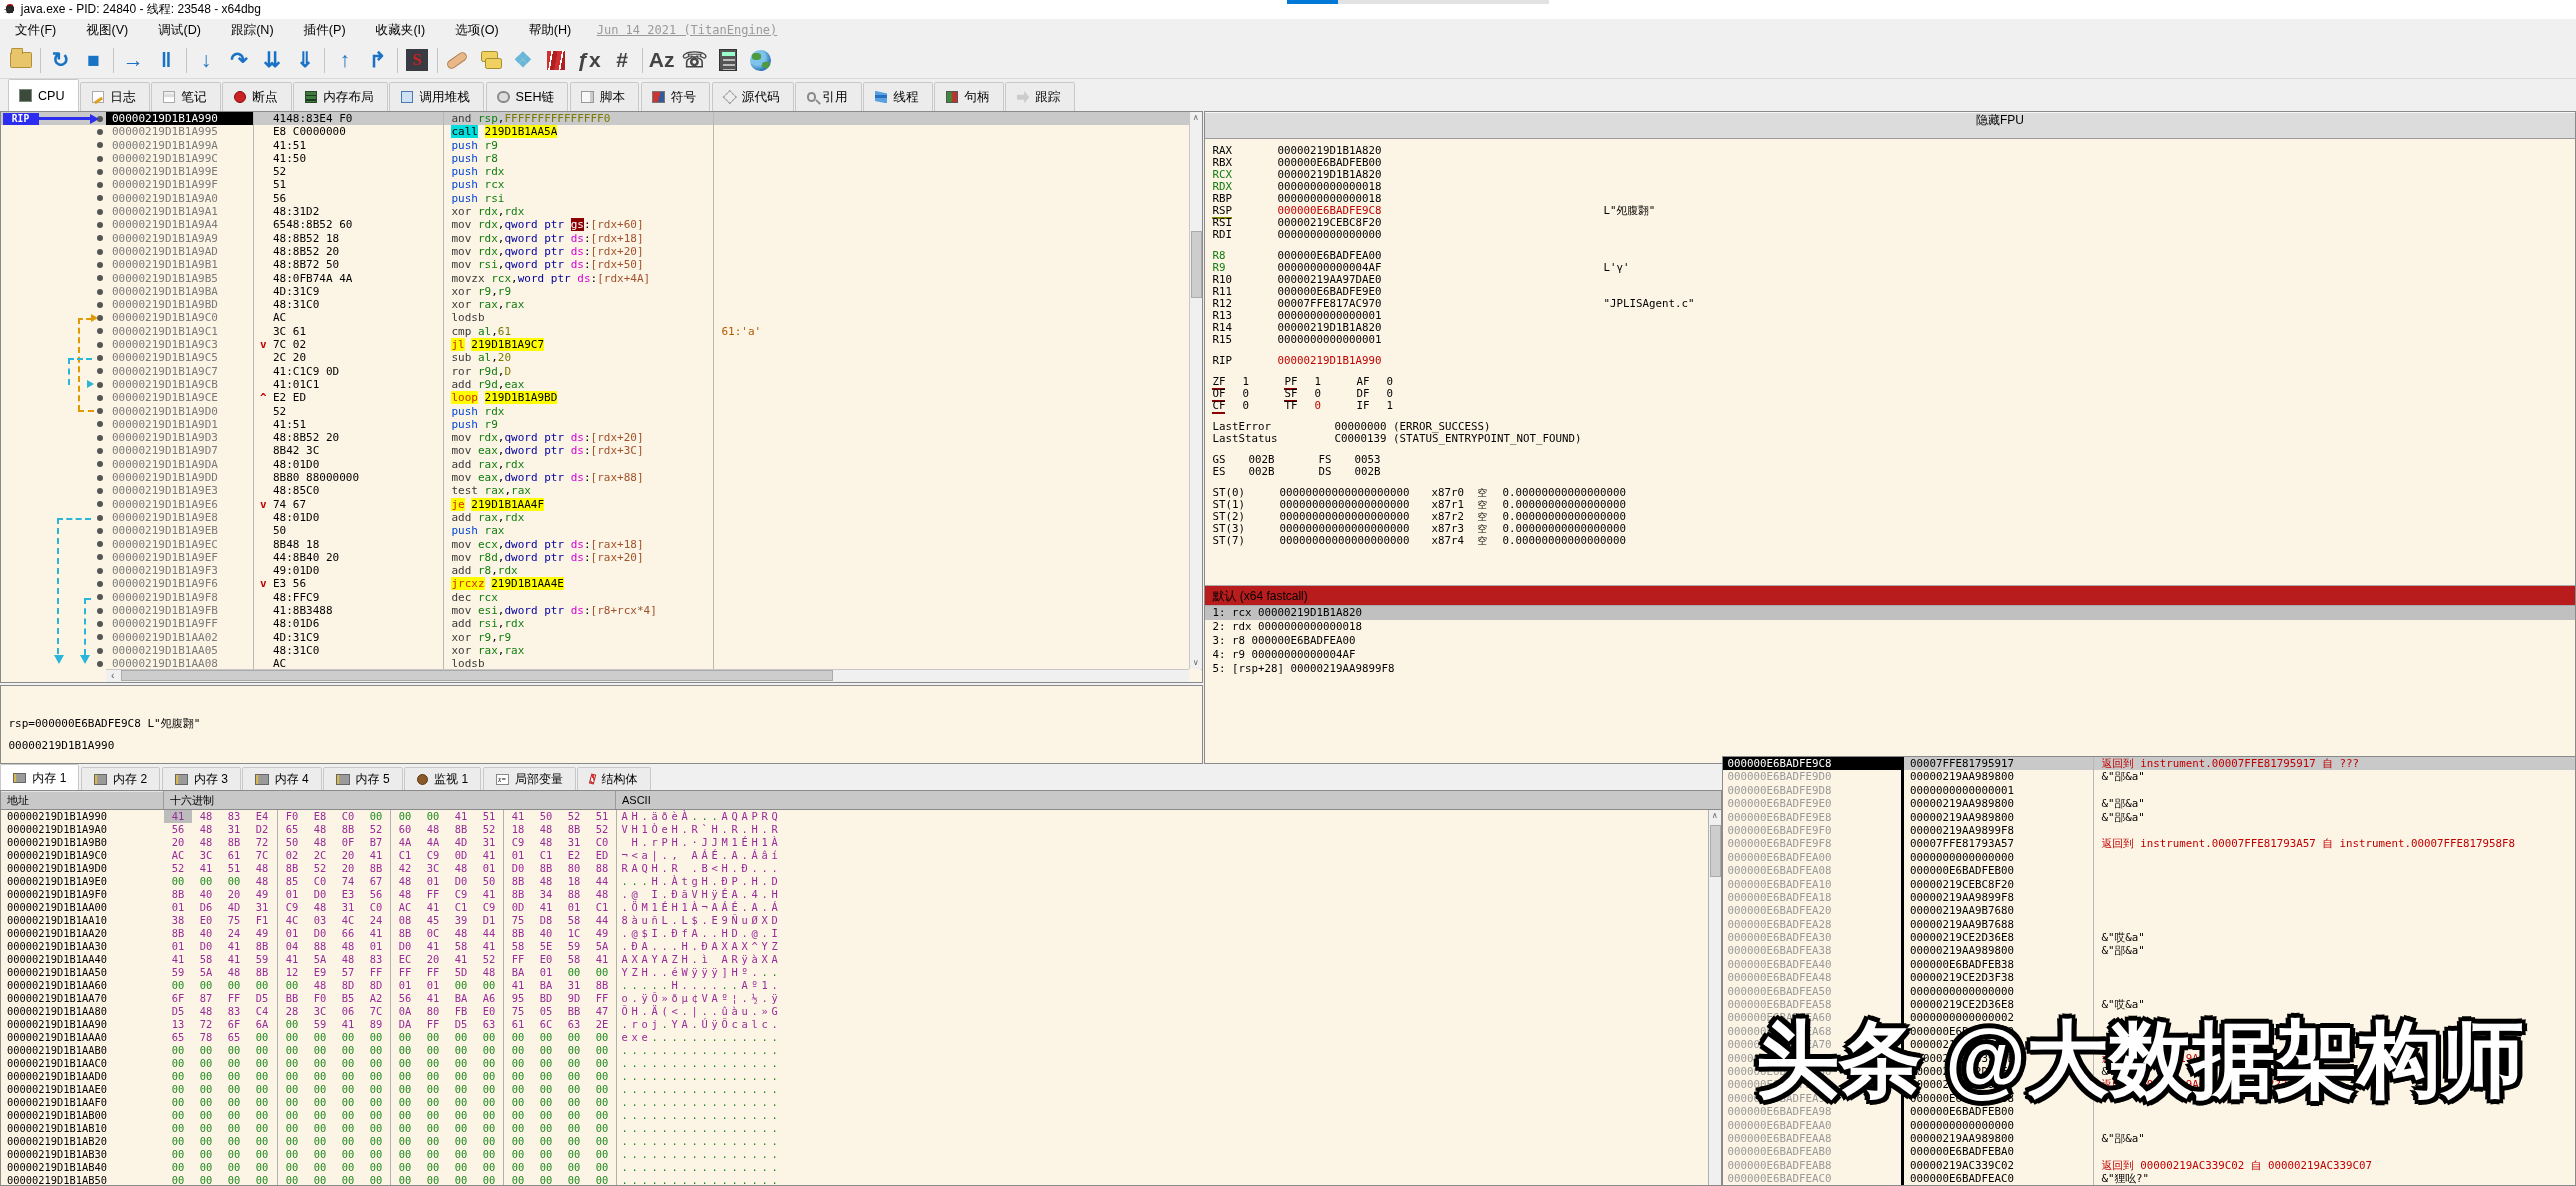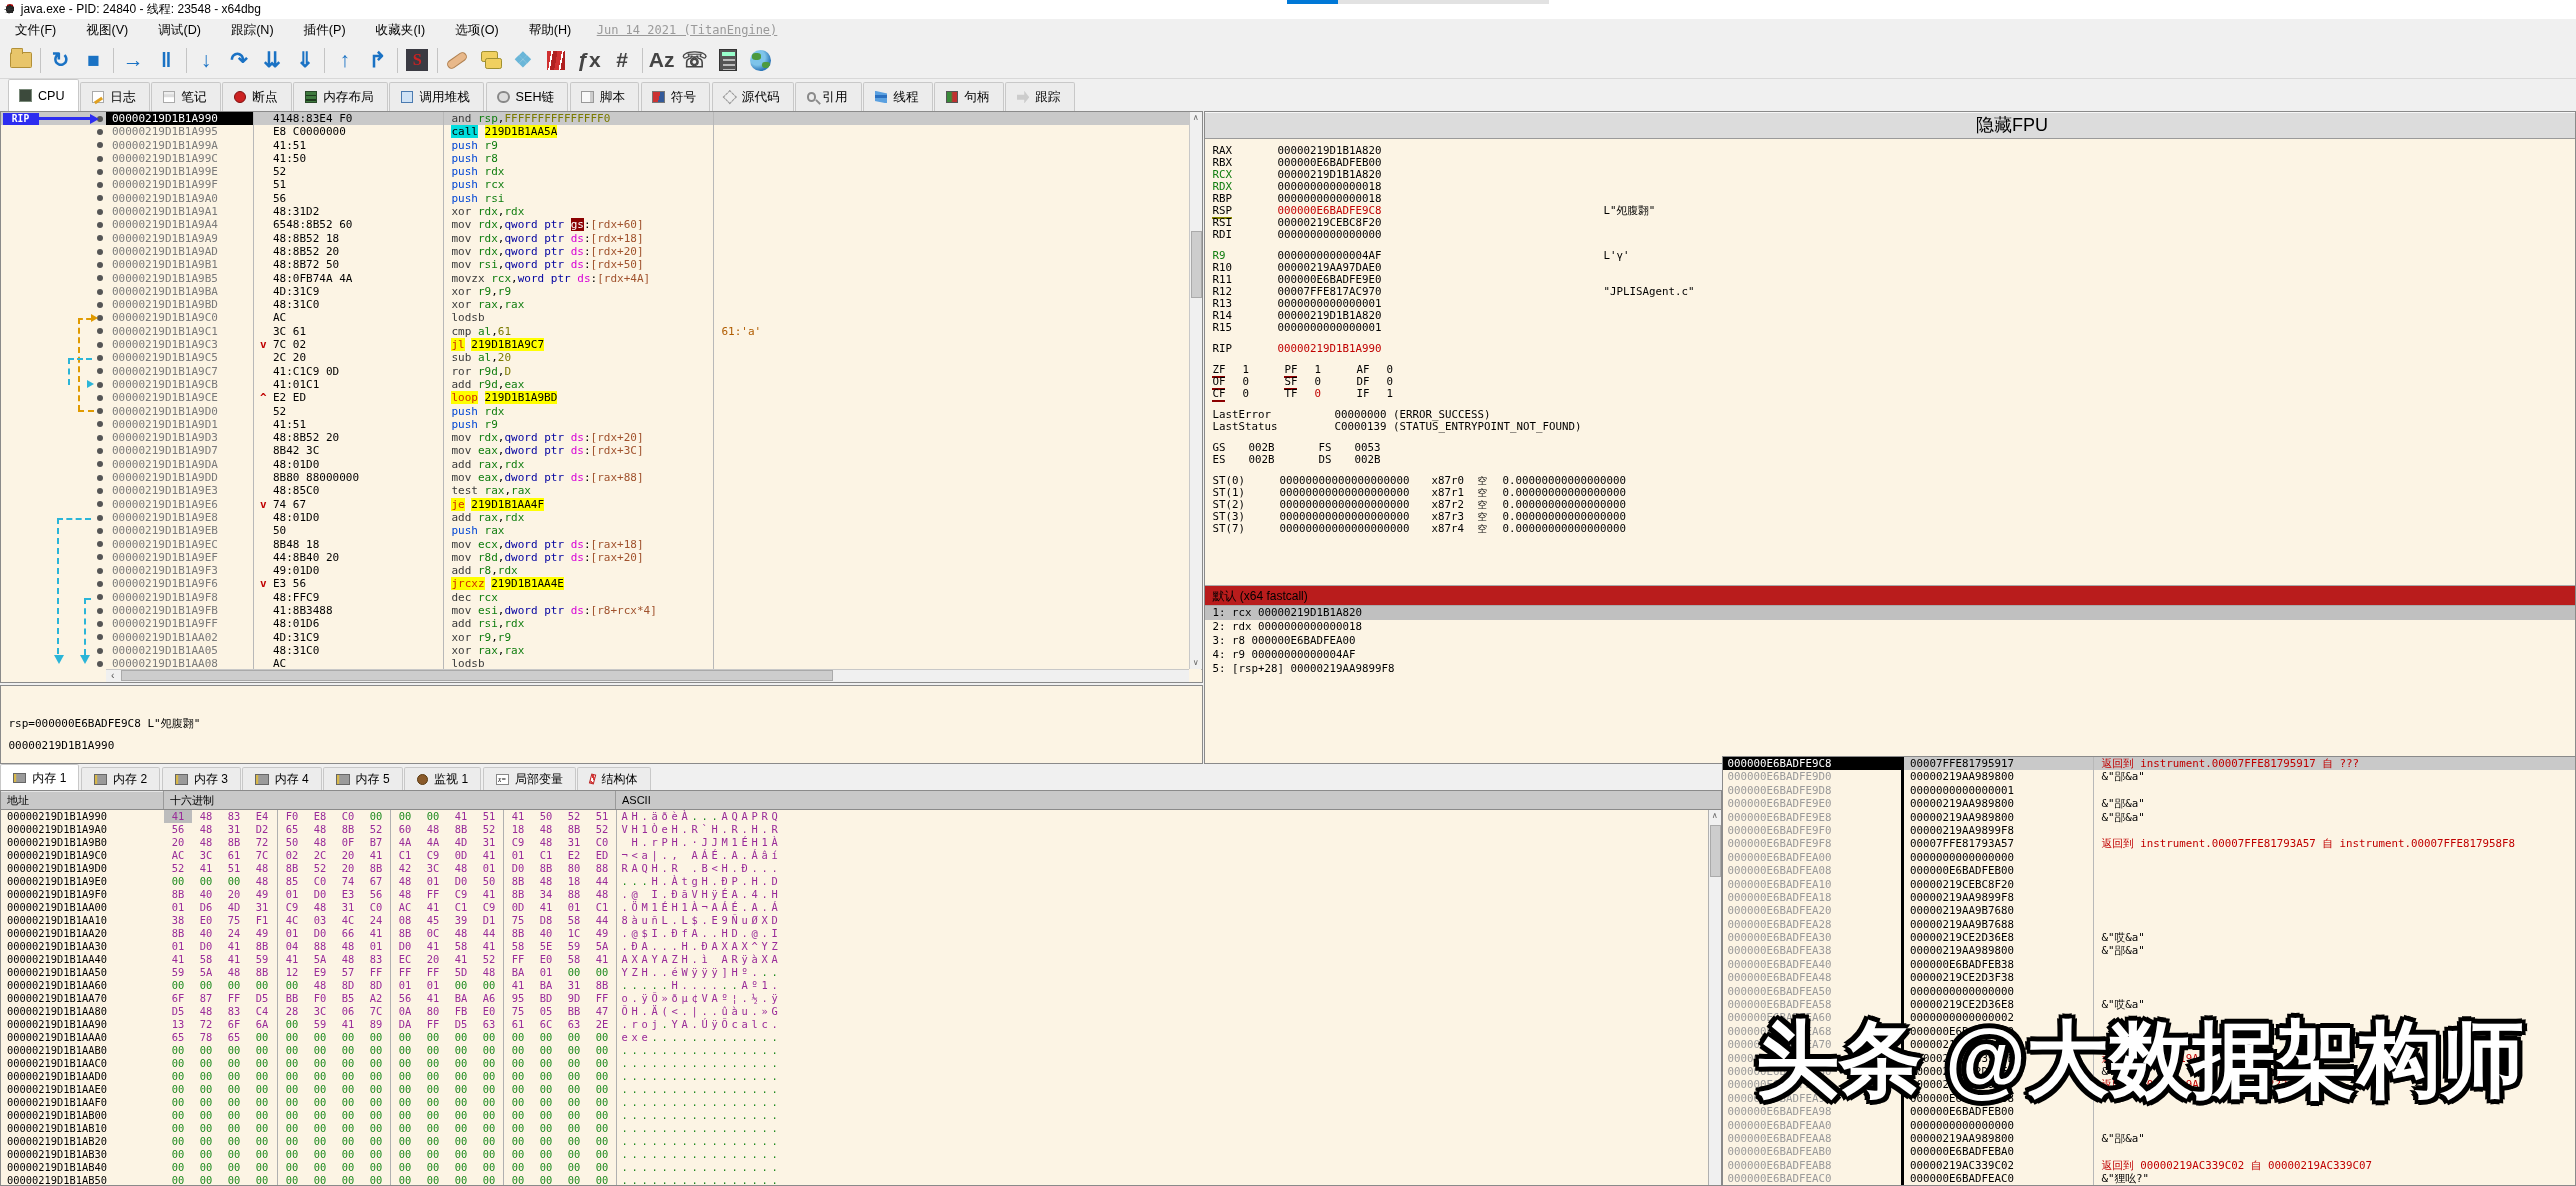--- a/index.html
+++ b/index.html
@@ -115,21 +115,21 @@
   
   .vscroll { position:absolute; top:0; right:0; width:13.3px; bottom:0; background:#f0f0f0; border-left:0.7px solid #c8c8c8; font-size:8.2px; color:#666; text-align:center; }
   .vthumb { position:absolute; left:1.5px; width:10.4px; background:#cdcdcd; border:0.7px solid #aaa; }
   #d-hscroll { position:absolute; left:105px; right:13.3px; bottom:0; height:13.3px; background:#f0f0f0; border-top:0.7px solid #c8c8c8; }
   #d-hthumb { position:absolute; left:15px; top:0.7px; width:712px; height:11px; background:#cdcdcd; border:0.7px solid #aaa; }
   .harrow { position:absolute; top:0; width:13.3px; height:13.3px; color:#555; font-size:10.4px; text-align:center; line-height:12.6px; }
   #d-bottom-arrows { position:absolute; left:0; bottom:0; width:105px; height:13.3px; background:#fcf4e4; }
 
   
   #regs-header { height:27px; background:#dcdcdc; border-bottom:0.7px solid #9a9a9a; box-shadow:inset 0 0.7px 0 #fff;
-    font-size:18px; display:flex; align-items:center; padding-left:771px; }
+    font-size:12px; display:flex; padding-left:771px; }
   #regs-body { position:absolute; left:0; top:27px; right:0; bottom:178px; padding:6px 0 0 7.4px;
     font-family:"DejaVu Sans Mono",monospace; font-size:10.8px; }
   .rrow { height:12px; line-height:12px; white-space:pre; }
   .rgap { height:9px; }
   .r-lab { display:inline-block; width:65px; }
   .r-lab.grn { color:#0f7d0f; }
   .r-lab.rsp-sel { }
   .rsp-sel span.u { border-bottom:2.2px solid #8a8a00; }
   .r-val { display:inline-block; min-width:111px; }
   .r-val.red { color:#c00000; }
@@ -441,20 +441,21 @@
     <div id="regs-body">
         <div class="rrow"><span class="r-lab">RAX</span><span class="r-val">00000219D1B1A820</span></div>
         <div class="rrow"><span class="r-lab">RBX</span><span class="r-val">000000E6BADFEB00</span></div>
         <div class="rrow"><span class="r-lab grn">RCX</span><span class="r-val">00000219D1B1A820</span></div>
         <div class="rrow"><span class="r-lab grn">RDX</span><span class="r-val">0000000000000018</span></div>
         <div class="rrow"><span class="r-lab">RBP</span><span class="r-val">0000000000000018</span></div>
         <div class="rrow"><span class="r-lab rsp-sel"><span class="u">RSP</span></span><span class="r-val red">000000E6BADFE9C8</span><span class="r-com">L"夗腹翾"</span></div>
         <div class="rrow"><span class="r-lab">RSI</span><span class="r-val">00000219CEBC8F20</span></div>
         <div class="rrow"><span class="r-lab">RDI</span><span class="r-val">0000000000000000</span></div>
         <div class="rgap"></div>
+        <div class="rrow"><span class="r-lab grn">R8</span><span class="r-val">000000E6BADFEA00</span></div>
         <div class="rrow"><span class="r-lab grn">R9</span><span class="r-val">00000000000004AF</span><span class="r-com">L'ү'</span></div>
         <div class="rrow"><span class="r-lab">R10</span><span class="r-val">00000219AA97DAE0</span></div>
         <div class="rrow"><span class="r-lab">R11</span><span class="r-val">000000E6BADFE9E0</span></div>
         <div class="rrow"><span class="r-lab">R12</span><span class="r-val">00007FFE817AC970</span><span class="r-com">"JPLISAgent.c"</span></div>
         <div class="rrow"><span class="r-lab">R13</span><span class="r-val">0000000000000001</span></div>
         <div class="rrow"><span class="r-lab">R14</span><span class="r-val">00000219D1B1A820</span></div>
         <div class="rrow"><span class="r-lab">R15</span><span class="r-val">0000000000000001</span></div>
         <div class="rgap"></div>
         <div class="rrow"><span class="r-lab">RIP</span><span class="r-val red">00000219D1B1A990</span></div>
         <div class="rgap"></div>

